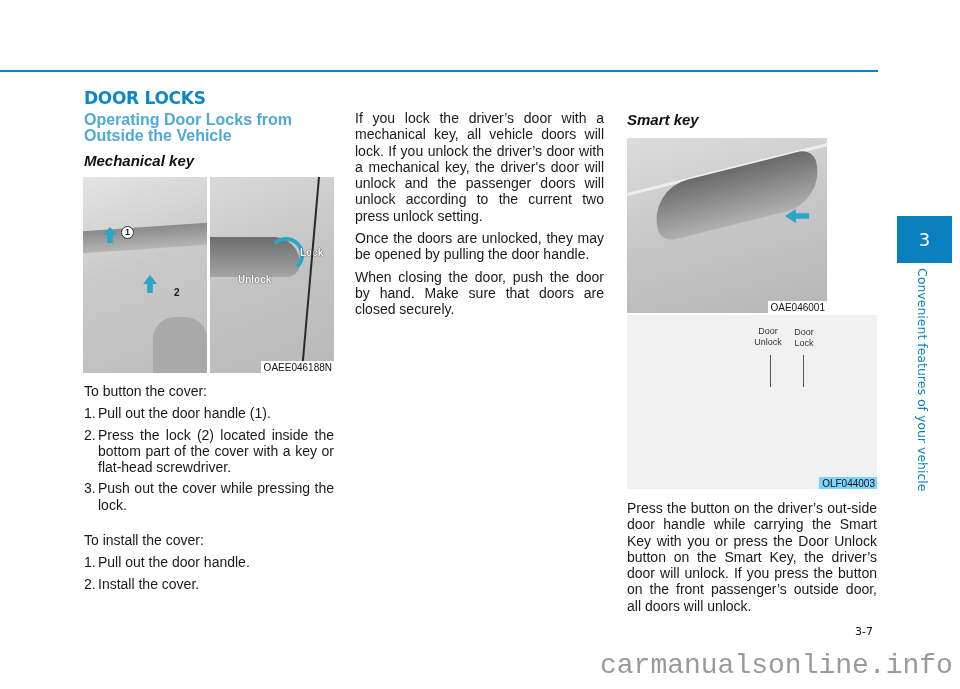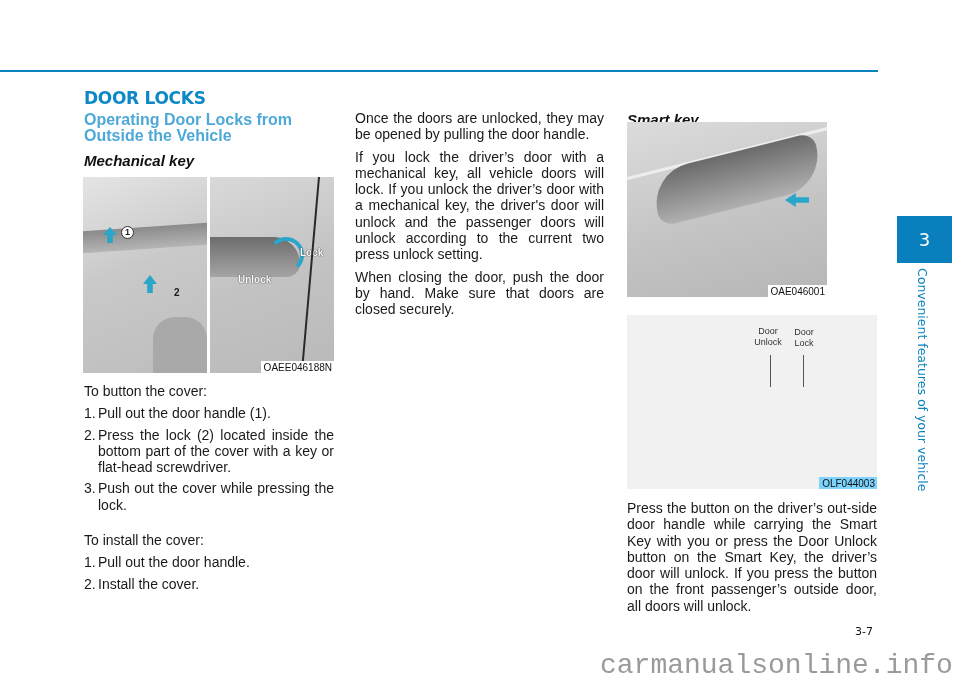--- a/index.html
+++ b/index.html
@@ -103,28 +103,28 @@
       <span class="list-num">1.</span>
       <span class="list-text">Pull out the door handle.</span>
     </div>
   <div class="list-item">
       <span class="list-num">2.</span>
       <span class="list-text">Install the cover.</span>
     </div>
 </div>
 
 <div class="body-text" style="left:355px; top:110px; width:249px;">
+  <p>If you lock the driver’s door with a mechanical key, all vehicle doors will lock. If you unlock the driver’s door with a mechanical key, the driver's door will unlock and the passenger doors will unlock according to the current two press unlock setting.</p>
   <p>Once the doors are unlocked, they may be opened by pulling the door handle.</p>
-  <p>If you lock the driver’s door with a mechanical key, all vehicle doors will lock. If you unlock the driver’s door with a mechanical key, the driver's door will unlock and the passenger doors will unlock according to the current two press unlock setting.</p>
   <p>When closing the door, push the door by hand. Make sure that doors are closed securely.</p>
 </div>
 
 <div class="h3" style="left:627px; top:111px;">Smart key</div>
 
-<div class="figure" style="left:627px; top:122px; width:200px; height:175px; background:linear-gradient(165deg,#dcdcdc 0%,#c4c4c4 55%,#b6b6b6 100%);">
+<div class="figure" style="left:627px; top:138px; width:200px; height:175px; background:linear-gradient(165deg,#dcdcdc 0%,#c4c4c4 55%,#b6b6b6 100%);">
   <div style="position:absolute;left:0;top:55px;width:250px;height:3px;background:#eee;transform:rotate(-14deg);transform-origin:left;"></div>
   <div style="position:absolute;left:25px;top:30px;width:170px;height:55px;background:linear-gradient(180deg,#6a6a6a,#b0b0b0);border-radius:60px 20px 60px 20px;transform:rotate(-14deg);"></div>
   <div style="position:absolute;left:158px;top:71px;width:24px;height:14px;background:#2aa6c9;clip-path:polygon(0 50%,45% 0,45% 30%,100% 30%,100% 70%,45% 70%,45% 100%);"></div>
   <div style="position:absolute;left:222px;top:0;width:2px;height:175px;background:#2a2a2a;transform:rotate(7deg);transform-origin:top;"></div>
   <div class="fig-code">OAE046001</div>
 </div>
 
 <div class="figure" style="left:627px; top:315px; width:250px; height:174px; background:#f1f1f1;">
   <div class="lbl-dark" style="left:124px; top:11px; width:34px; white-space:pre-line;">Door
 Unlock</div>

